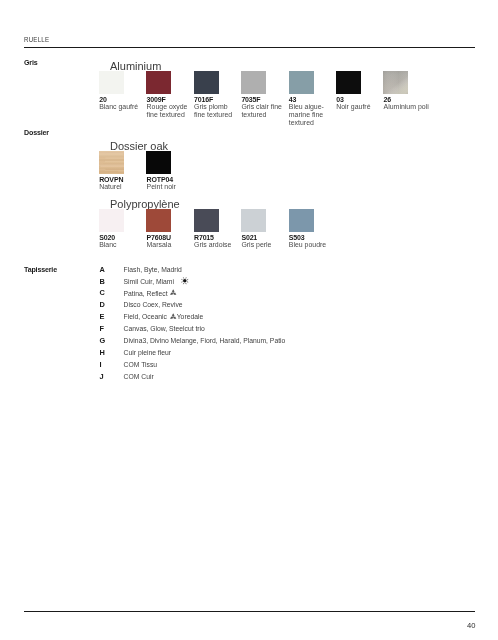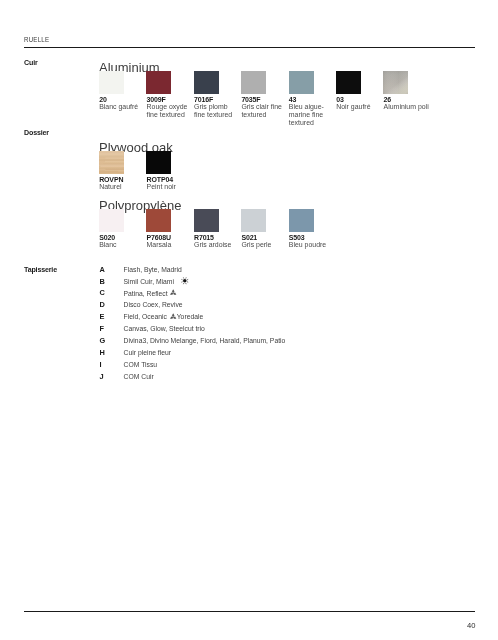--- a/index.html
+++ b/index.html
@@ -3,21 +3,21 @@
 <meta charset="utf-8">
 <style>
   html,body{margin:0;padding:0;}
   body{width:498px;height:640px;background:#fff;font-family:"Liberation Sans",sans-serif;color:#1a1a1a;-webkit-font-smoothing:antialiased;}
   .page{position:relative;width:498px;height:640px;overflow:hidden;transform:translateZ(0);}
   .header-title{position:absolute;left:24px;top:35.1px;font-size:7.4px;letter-spacing:0.28px;color:#3a3a3a;transform:scaleX(0.83);transform-origin:0 0;}
   .header-rule{position:absolute;left:24px;top:47px;width:450.5px;height:0.8px;background:#1a1a1a;}
   .footer-rule{position:absolute;left:24px;top:611px;width:450.5px;height:0.8px;background:#1a1a1a;}
   .page-num{position:absolute;left:467px;top:620.5px;font-size:7.6px;color:#2b2b2b;}
   .row-label{position:absolute;left:24px;font-size:7.1px;font-weight:bold;letter-spacing:-0.16px;}
-  .group-label{position:absolute;font-size:13px;color:#3c3c3c;}
+  .group-label{position:absolute;font-size:11px;color:#3c3c3c;margin-left:11px;}
   .swatch{position:absolute;width:25px;height:23px;}
   .swatch.metal,.swatch.wood{overflow:hidden;}
   .swatch svg{position:absolute;left:0;top:0;width:100%;height:100%;display:block;}
 
   .sw-code{position:absolute;font-size:7px;font-weight:bold;letter-spacing:-0.16px;}
   .sw-desc{position:absolute;font-size:6.95px;color:#4a4a4a;line-height:7.75px;width:48px;}
   .tap-letter{position:absolute;font-size:7.4px;font-weight:bold;}
   .tap-row{position:absolute;left:123.6px;white-space:nowrap;font-size:6.78px;line-height:7.6px;height:7.6px;}
   .tap-text{font-size:6.78px;color:#3e3e3e;}
   .icon-sun{display:inline-block;width:7.6px;height:0;overflow:visible;position:relative;top:-0.4px;margin:0 0 0 7.1px;vertical-align:baseline;}
@@ -25,21 +25,21 @@
   .icon-recycle{display:inline-block;width:8.4px;height:0;overflow:visible;position:relative;margin:0 -0.2px 0 1.7px;vertical-align:baseline;}
   .icon-recycle svg{position:absolute;left:0;top:-6.4px;width:8.4px;height:7.6px;}
 </style>
 </head>
 <body>
 
 <div class="page">
   <div class="header-title">RUELLE</div>
   <div class="header-rule"></div>
   <div id="content">
-      <div class="row-label" style="top:59.4px;">Cuir</div>
+      <div class="row-label" style="top:59.4px;">Gris</div>
       <div class="group-label" style="left:99.0px;top:59.9px;">Aluminium</div>
       <div class="swatch" style="left:99.0px;top:71.1px;background:#f3f4f0;"></div>
       <div class="sw-code" style="left:99.2px;top:96.1px;">20</div>
       <div class="sw-desc" style="left:99.2px;top:103.3px;">
         <div class="sw-desc-line">Blanc gaufré</div>
       </div>
       <div class="swatch" style="left:146.4px;top:71.1px;background:#7b2830;"></div>
       <div class="sw-code" style="left:146.6px;top:96.1px;">3009F</div>
       <div class="sw-desc" style="left:146.6px;top:103.3px;">
         <div class="sw-desc-line">Rouge oxyde</div>
@@ -96,21 +96,21 @@
           <rect width="25" height="23" fill="url(#mg1)"></rect>
           <rect width="25" height="23" fill="url(#mg3)"></rect>
           <rect width="25" height="23" fill="url(#mg2)"></rect>
         </svg>
       </div>
       <div class="sw-code" style="left:383.6px;top:96.1px;">26</div>
       <div class="sw-desc" style="left:383.6px;top:103.3px;">
         <div class="sw-desc-line">Aluminium poli</div>
       </div>
       <div class="row-label" style="top:129px;">Dossier</div>
-      <div class="group-label" style="left:99.0px;top:140.0px;">Plywood oak</div>
+      <div class="group-label" style="left:99.0px;top:140.0px;">Dossier oak</div>
       <div class="swatch wood" style="left:99.0px;top:151.2px;background:#dcb98e;">
         <svg class="grain" width="25" height="23" viewBox="0 0 25 23" preserveAspectRatio="none">
           <rect width="25" height="23" fill="#dcb98e"></rect>
           <rect x="0.00" y="0.00" width="25.00" height="1.20" fill="#e2c294" opacity="0.20"></rect>
           <rect x="6.42" y="1.49" width="18.58" height="0.89" fill="#d6b693" opacity="0.16"></rect>
           <rect x="0.00" y="2.62" width="23.85" height="0.81" fill="#f2dcba" opacity="0.35"></rect>
           <rect x="0.00" y="3.46" width="24.46" height="0.51" fill="#e2c294" opacity="0.32"></rect>
           <rect x="0.00" y="4.04" width="24.60" height="1.12" fill="#d6b693" opacity="0.14"></rect>
           <rect x="0.00" y="5.39" width="24.98" height="0.35" fill="#c8a274" opacity="0.34"></rect>
           <rect x="0.00" y="6.06" width="25.00" height="0.36" fill="#c8a274" opacity="0.35"></rect>

